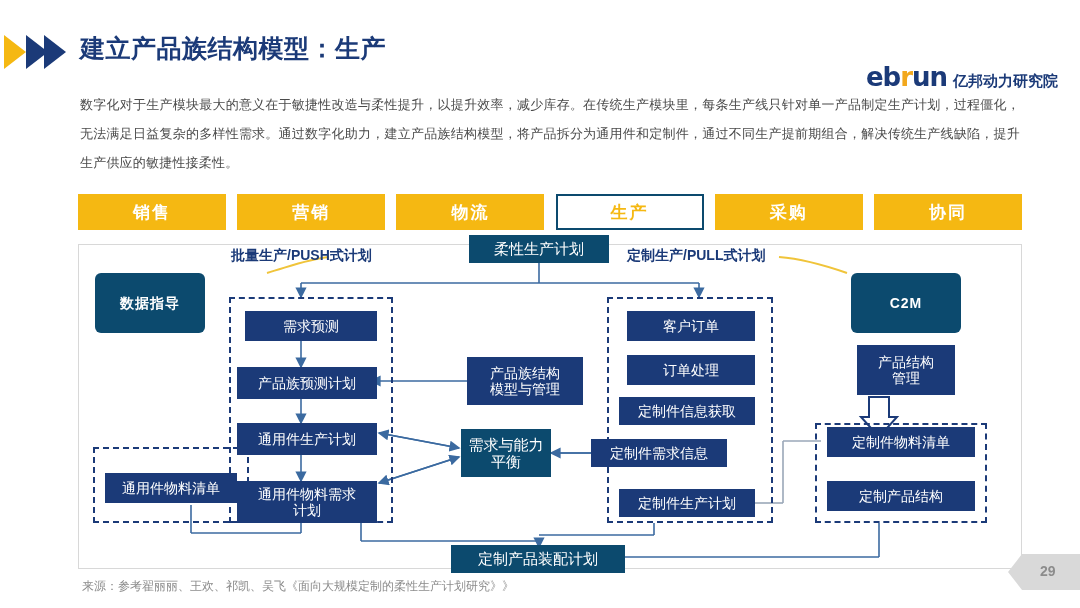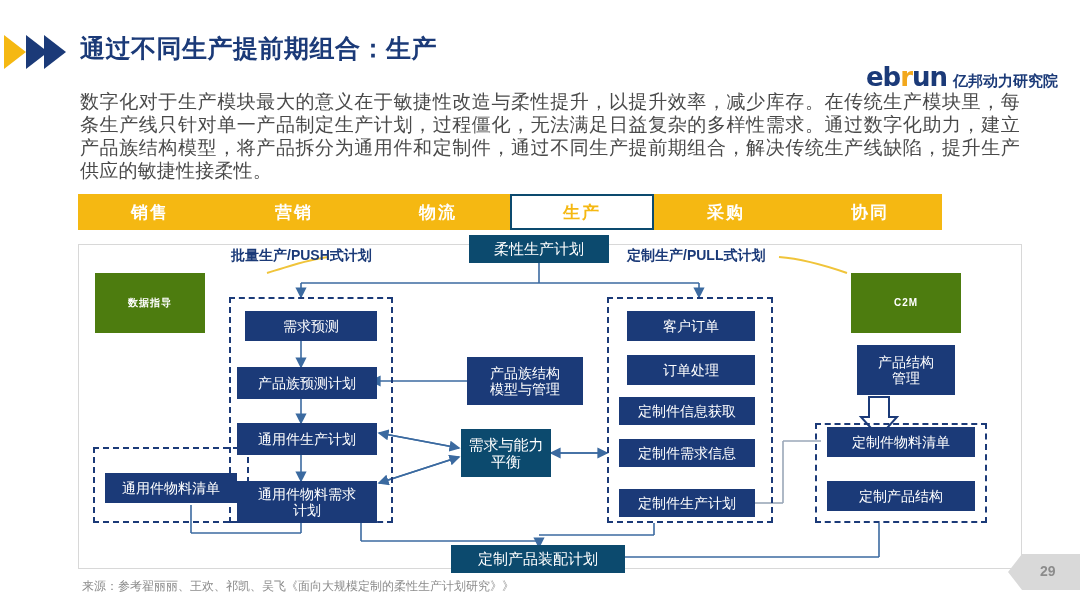--- a/index.html
+++ b/index.html
@@ -20,26 +20,26 @@
     letter-spacing:0.5px; white-space:nowrap;
   }
   .logo { position:absolute; right:22px; top:38px; display:flex; align-items:baseline; }
   .logo-en { font-size:26px; font-weight:bold; color:#1b3a78; letter-spacing:-1px; font-family:"DejaVu Sans", sans-serif;margin-top:24px;}
   .logo-en .r { color:#f2a81d; }
   .logo-cn { font-size:15px; font-weight:bold; color:#1b3a78; margin-left:6px; letter-spacing:0px; }
 
   
   .para {
     position:absolute; left:80px; top:90px; width:940px;
-    font-size:19px; line-height:23px; color:#4a4a4a;
+    font-size:13px; line-height:29px; color:#4a4a4a;
     text-align:justify; letter-spacing:0.2px;
   }
 
   
-  .tabs { position:absolute; left:78px; top:194px; width:864px; height:36px; display:flex; justify-content:space-between; }
+  .tabs { position:absolute; left:78px; top:194px; width:944px; height:36px; display:flex; justify-content:space-between; }
   .tab {
     width:148px; height:36px; background:#f5b812;
     color:#ffffff; font-size:17px; font-weight:bold;
     display:flex; align-items:center; justify-content:center;
     letter-spacing:2px;
   }
   .tab.active { background:#ffffff; color:#f5b812; border:2px solid #0c4a6e; }
 
   
   .diagram {
@@ -53,21 +53,21 @@
     position:absolute; display:flex; align-items:center; justify-content:center;
     text-align:center; line-height:1.15;
   }
   .blue {
     background:#1b3a78; color:#ffffff; font-size:14px; font-weight:normal;
   }
   .gray {
     background:#0c4a6e; color:#ffffff; font-size:15px;
   }
   .yellow {
-    background:#4d7c0f; color:#ffffff; font-size:10px; font-weight:bold; letter-spacing:1px;
+    background:#0c4a6e; color:#ffffff; font-size:14px; font-weight:bold; letter-spacing:1px;border-radius:6px;
   }
   .dashgroup {
     position:absolute; border:2px dashed #1b3a78; background:transparent;
   }
   .grouplabel {
     position:absolute; color:#1b3a78; font-size:14px; font-weight:bold; white-space:nowrap;
   }
 
   
   .source {
@@ -85,21 +85,21 @@
 <body>
 
 <div class="slide">
 
   <div class="header">
     <svg class="arrow-mark" viewBox="0 0 72 38">
       <polygon points="0,2 22,19 0,36" fill="#f5b812"></polygon>
       <polygon points="22,2 44,19 22,36" fill="#1b3a78"></polygon>
       <polygon points="40,2 62,19 40,36" fill="#1b3a78"></polygon>
     </svg>
-    <div class="title">通过不同生产提前期组合：生产</div>
+    <div class="title">建立产品族结构模型：生产</div>
     <div class="logo">
       <span class="logo-en"><span>eb</span><span class="r">r</span><span>un</span></span>
       <span class="logo-cn">亿邦动力研究院</span>
     </div>
   </div>
 
   <div class="para">数字化对于生产模块最大的意义在于敏捷性改造与柔性提升，以提升效率，减少库存。在传统生产模块里，每条生产线只针对单一产品制定生产计划，过程僵化，无法满足日益复杂的多样性需求。通过数字化助力，建立产品族结构模型，将产品拆分为通用件和定制件，通过不同生产提前期组合，解决传统生产线缺陷，提升生产供应的敏捷性接柔性。</div>
 
   <div class="tabs">
     <div class="tab">销售</div>
@@ -186,21 +186,21 @@
     <div class="node blue" style="left:388px; top:112px; width:116px; height:48px; white-space:pre-line;">产品族结构
 模型与管理</div>
 
     <div class="node gray" style="left:382px; top:184px; width:90px; height:48px; white-space:pre-line;">需求与能力
 平衡</div>
 
     <div class="dashgroup" style="left:528px; top:52px; width:166px; height:226px;"></div>
     <div class="node blue" style="left:548px; top:66px;  width:128px; height:30px;">客户订单</div>
     <div class="node blue" style="left:548px; top:110px; width:128px; height:30px;">订单处理</div>
     <div class="node blue" style="left:540px; top:152px; width:136px; height:28px;">定制件信息获取</div>
-    <div class="node blue" style="left:540px; top:194px; width:136px; height:28px;text-align:center;">定制件需求信息</div>
+    <div class="node blue" style="left:512px; top:194px; width:136px; height:28px;text-align:center;">定制件需求信息</div>
     <div class="node blue" style="left:540px; top:244px; width:136px; height:28px;">定制件生产计划</div>
 
     <div class="node blue" style="left:778px; top:100px; width:98px; height:50px; white-space:pre-line;">产品结构
 管理</div>
 
     <div class="dashgroup" style="left:14px; top:202px; width:156px; height:76px;"></div>
     <div class="node blue" style="left:26px; top:228px; width:132px; height:30px;">通用件物料清单</div>
 
     <div class="dashgroup" style="left:736px; top:178px; width:172px; height:100px;"></div>
     <div class="node blue" style="left:748px; top:182px; width:148px; height:30px;">定制件物料清单</div>

